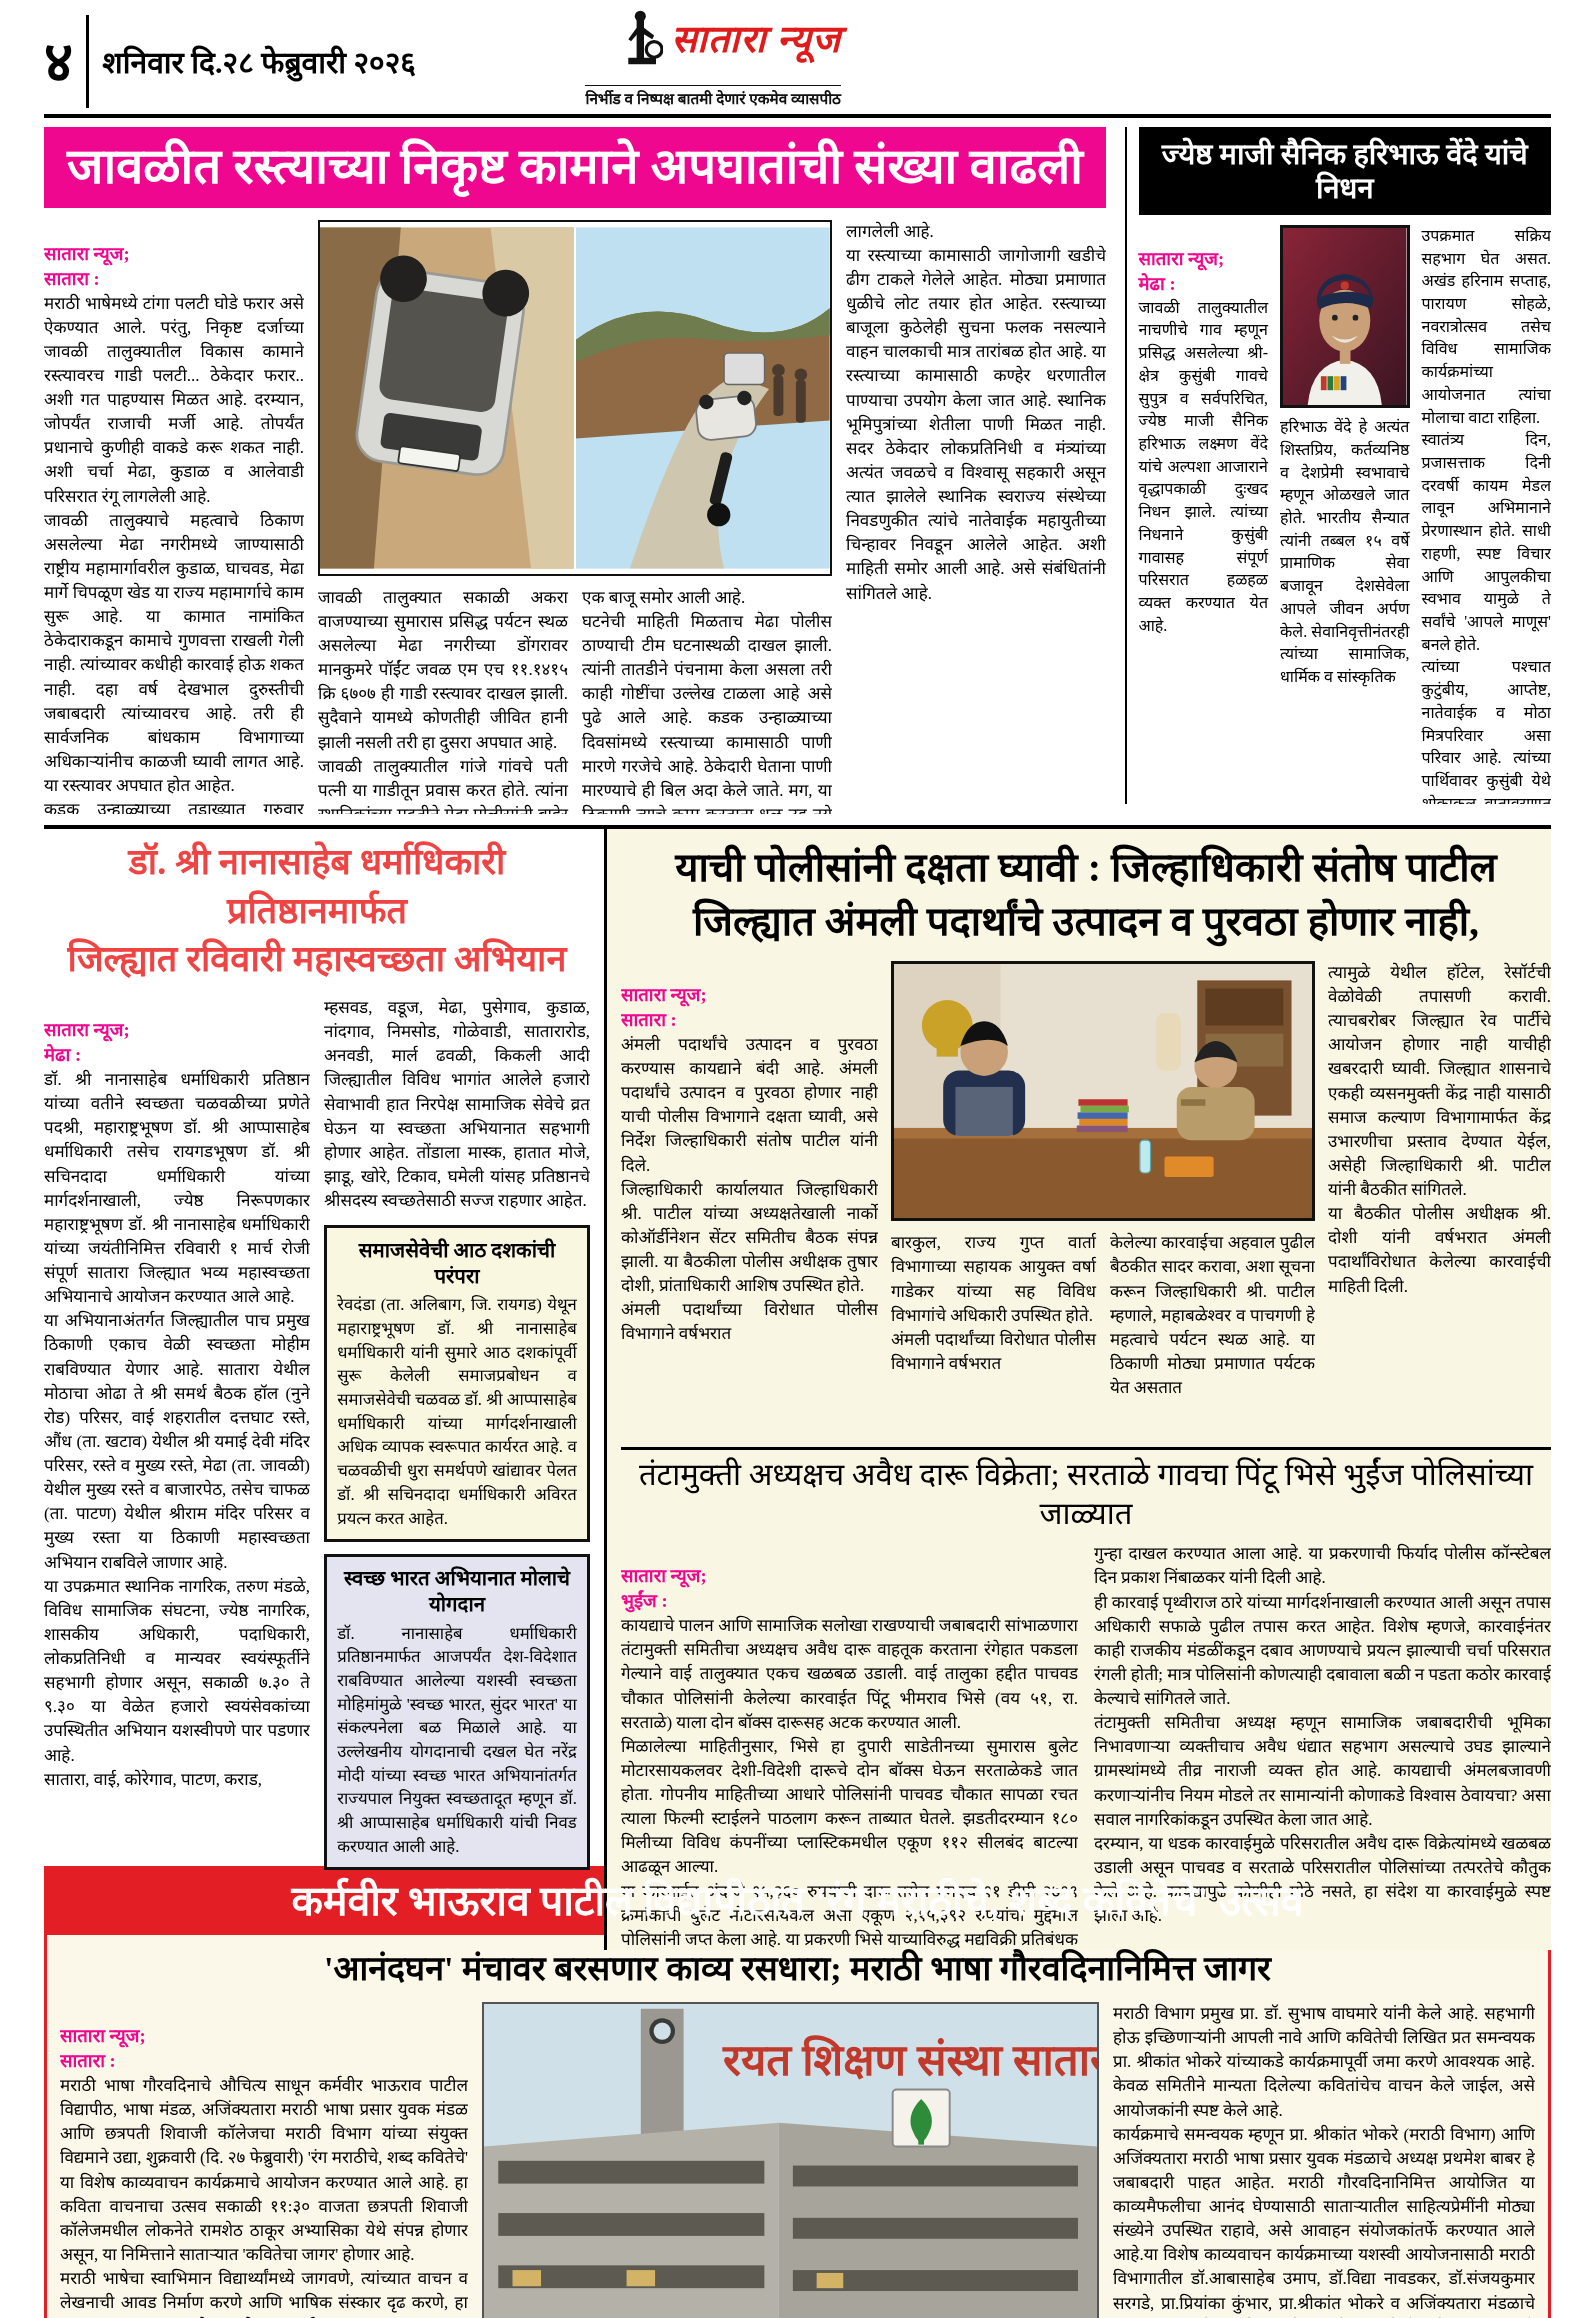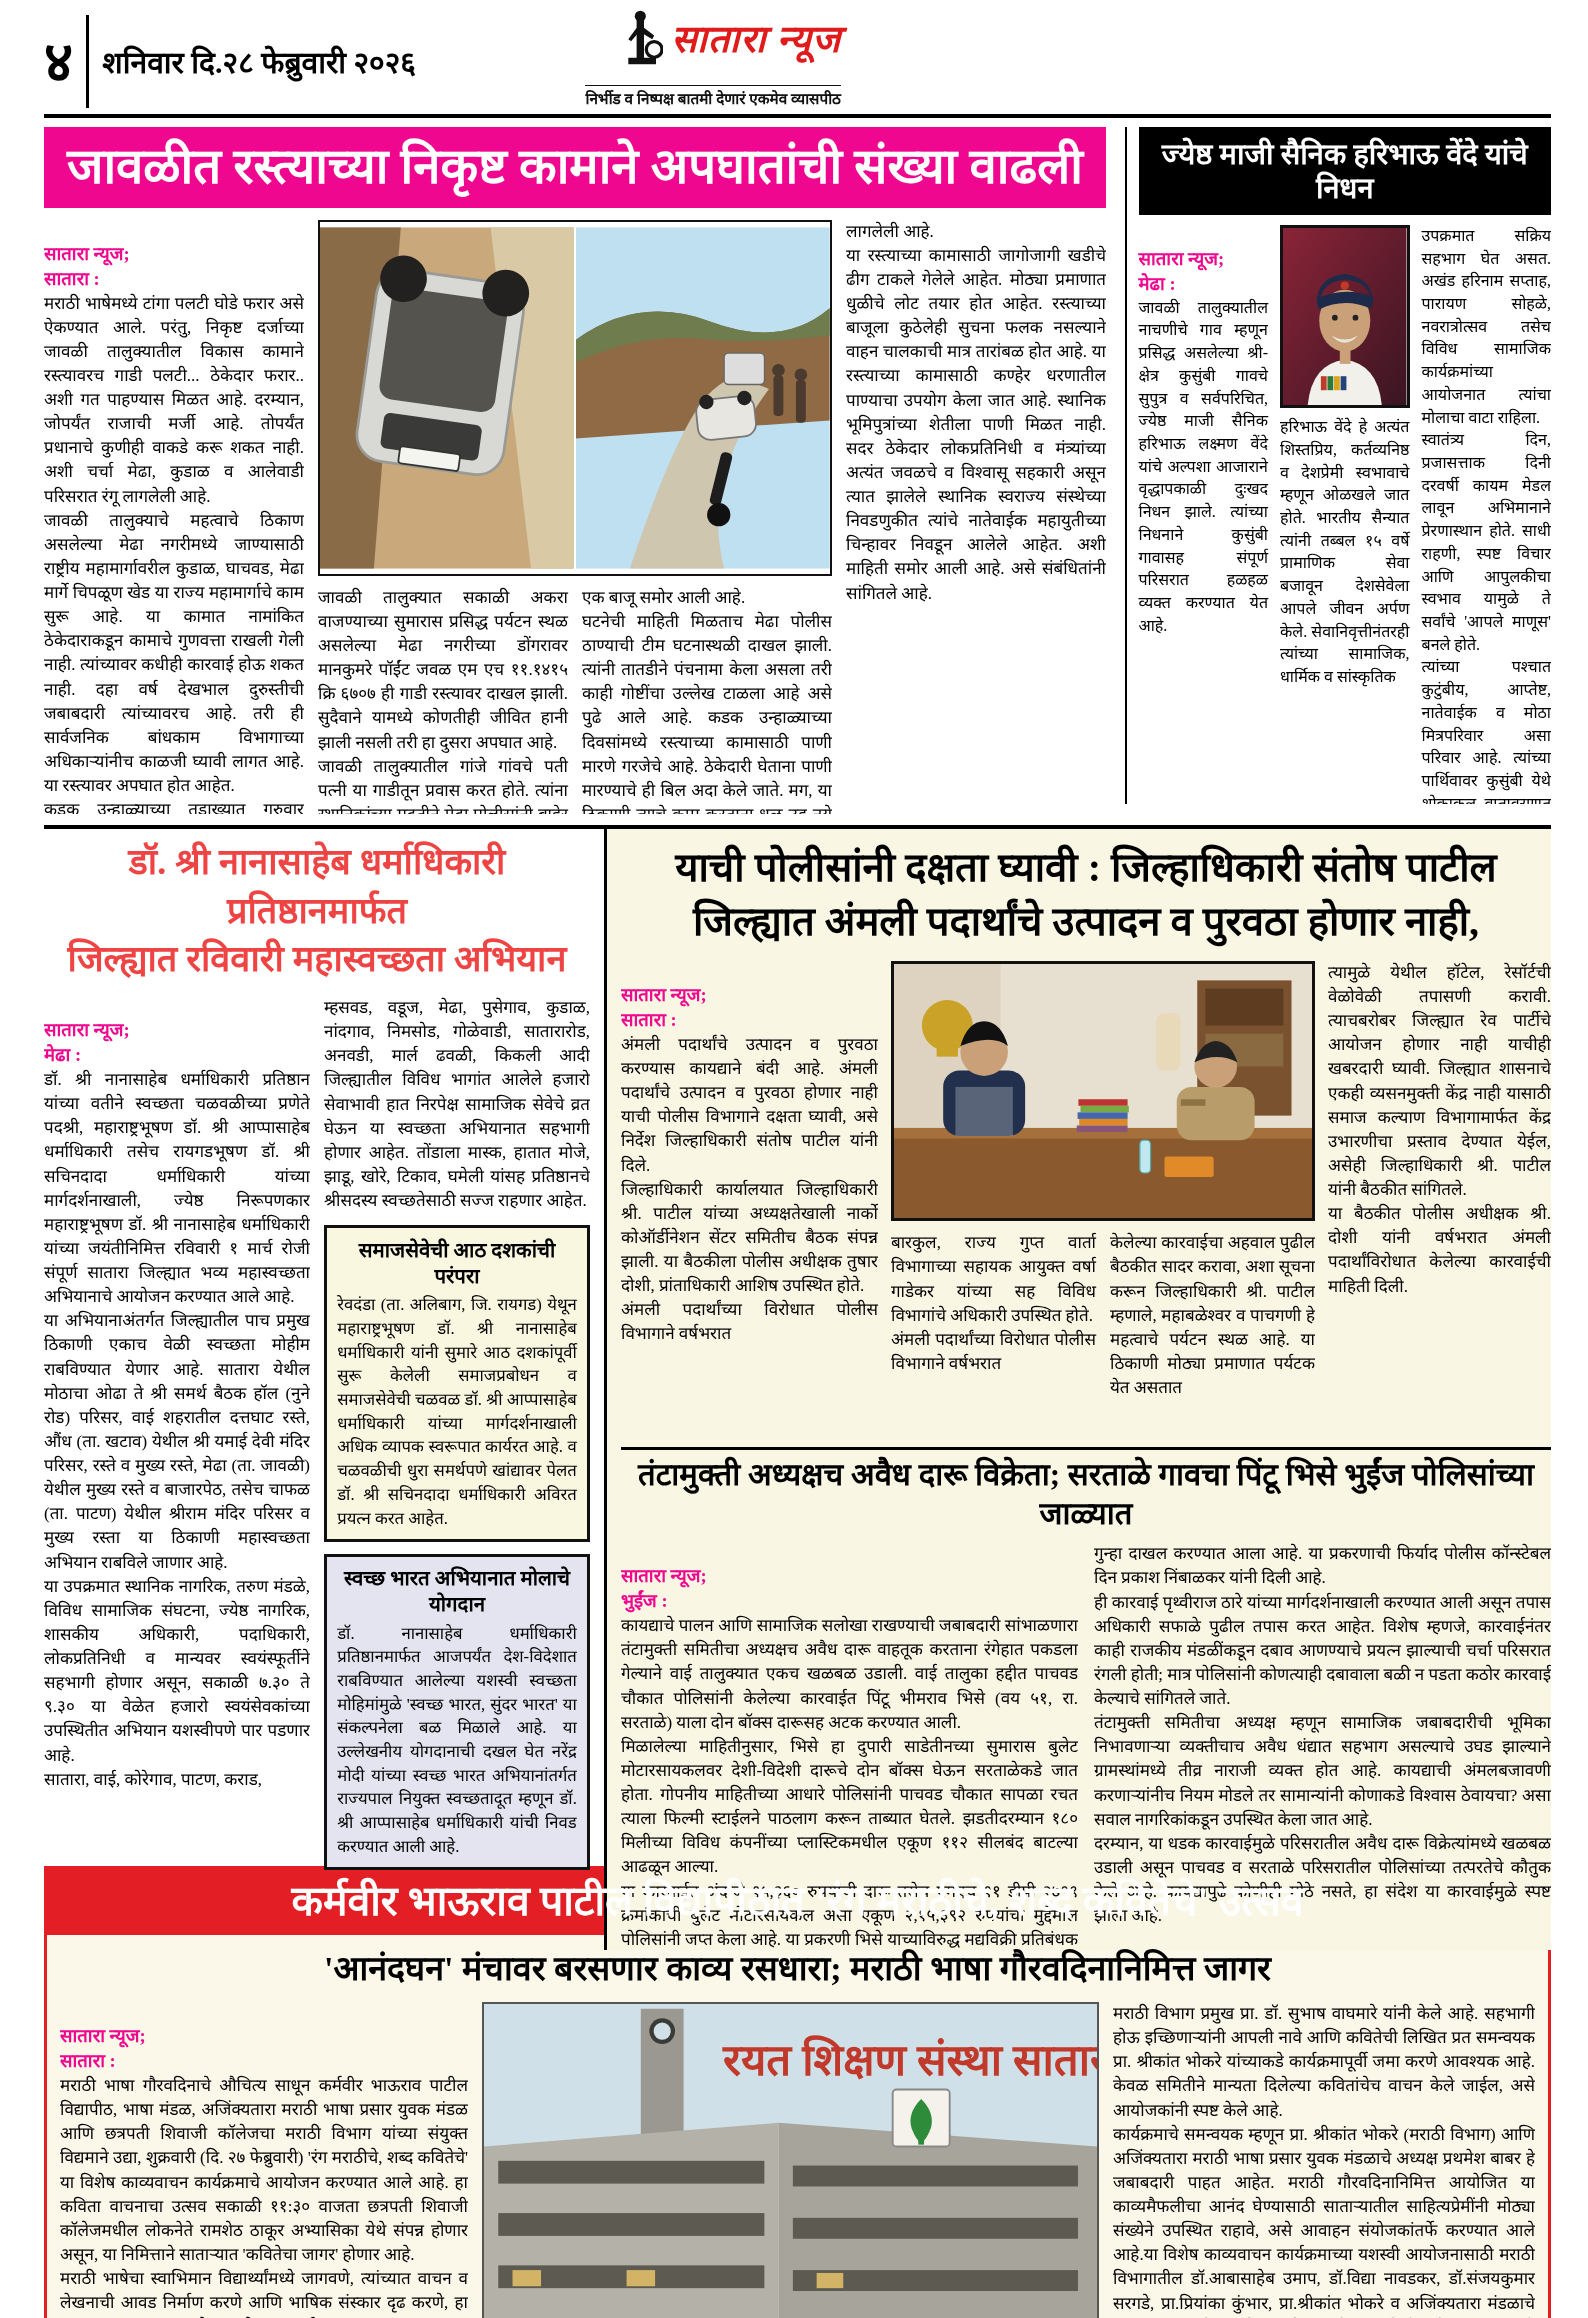--- a/index.html
+++ b/index.html
@@ -45,21 +45,21 @@
   .infobox { border:3.2px solid #111; padding:8.3px 10.2px; margin:12px 0 0; }
   .infobox.gray { background:#e4e4f0; }
   .infobox.cream { background:#faf7e0; }
   .infobox .ib-title { font-weight:bold; font-size:20.4px; text-align:center; line-height:1.3; margin-bottom:3.7px; }
   .infobox .body { font-size:16.7px; }
   .right-cream { background:#faf6e4; padding:7.4px 0 0 14px; display:flex; flex-direction:column; }
   .head-big { text-align:center; font-weight:bold; font-size:40px; line-height:1.35; margin:4.6px 0 12px; }
   .drug-grid { display:grid; grid-template-columns:257px 1fr 223px; column-gap:13px; height:473px; overflow:hidden; }
   .drug-photo { border:3.2px solid #111; display:block; width:100%; }
   .liquor { border-top:3.7px solid #000; margin-top:13px; padding-top:6.5px; flex:1; overflow:hidden; }
-  .head-liq { text-align:center; font-weight:bold; font-size:31px; line-height:1.25; margin-bottom:8.3px; }
+  .head-liq { text-align:center; font-weight:normal; font-size:31px; line-height:1.25; margin-bottom:8.3px; }
   .liq-grid { display:grid; grid-template-columns:1fr 1fr; column-gap:16px; height:408px; overflow:hidden; }
   
   .bot-sec { border:3.7px solid #e31e24; margin-top:14px; background:#fbf8ea; height:601px; overflow:hidden; }
   .banner-red { background:#e31e24; color:#fff; text-align:center; font-weight:bold; font-size:41px; padding:8.3px 4.6px; line-height:1.2; }
   .subhead { text-align:center; font-weight:bold; font-size:34px; line-height:1.3; padding:12px 9.3px 4.6px; }
   .fest-grid { display:grid; grid-template-columns:408px 617px 1fr; column-gap:14px; padding:6.5px 13px 9.3px; height:492px; overflow:hidden; }
   .fest-photo { border:2.3px solid #555; display:block; width:100%; }
 </style>
 </head>
 <body>

